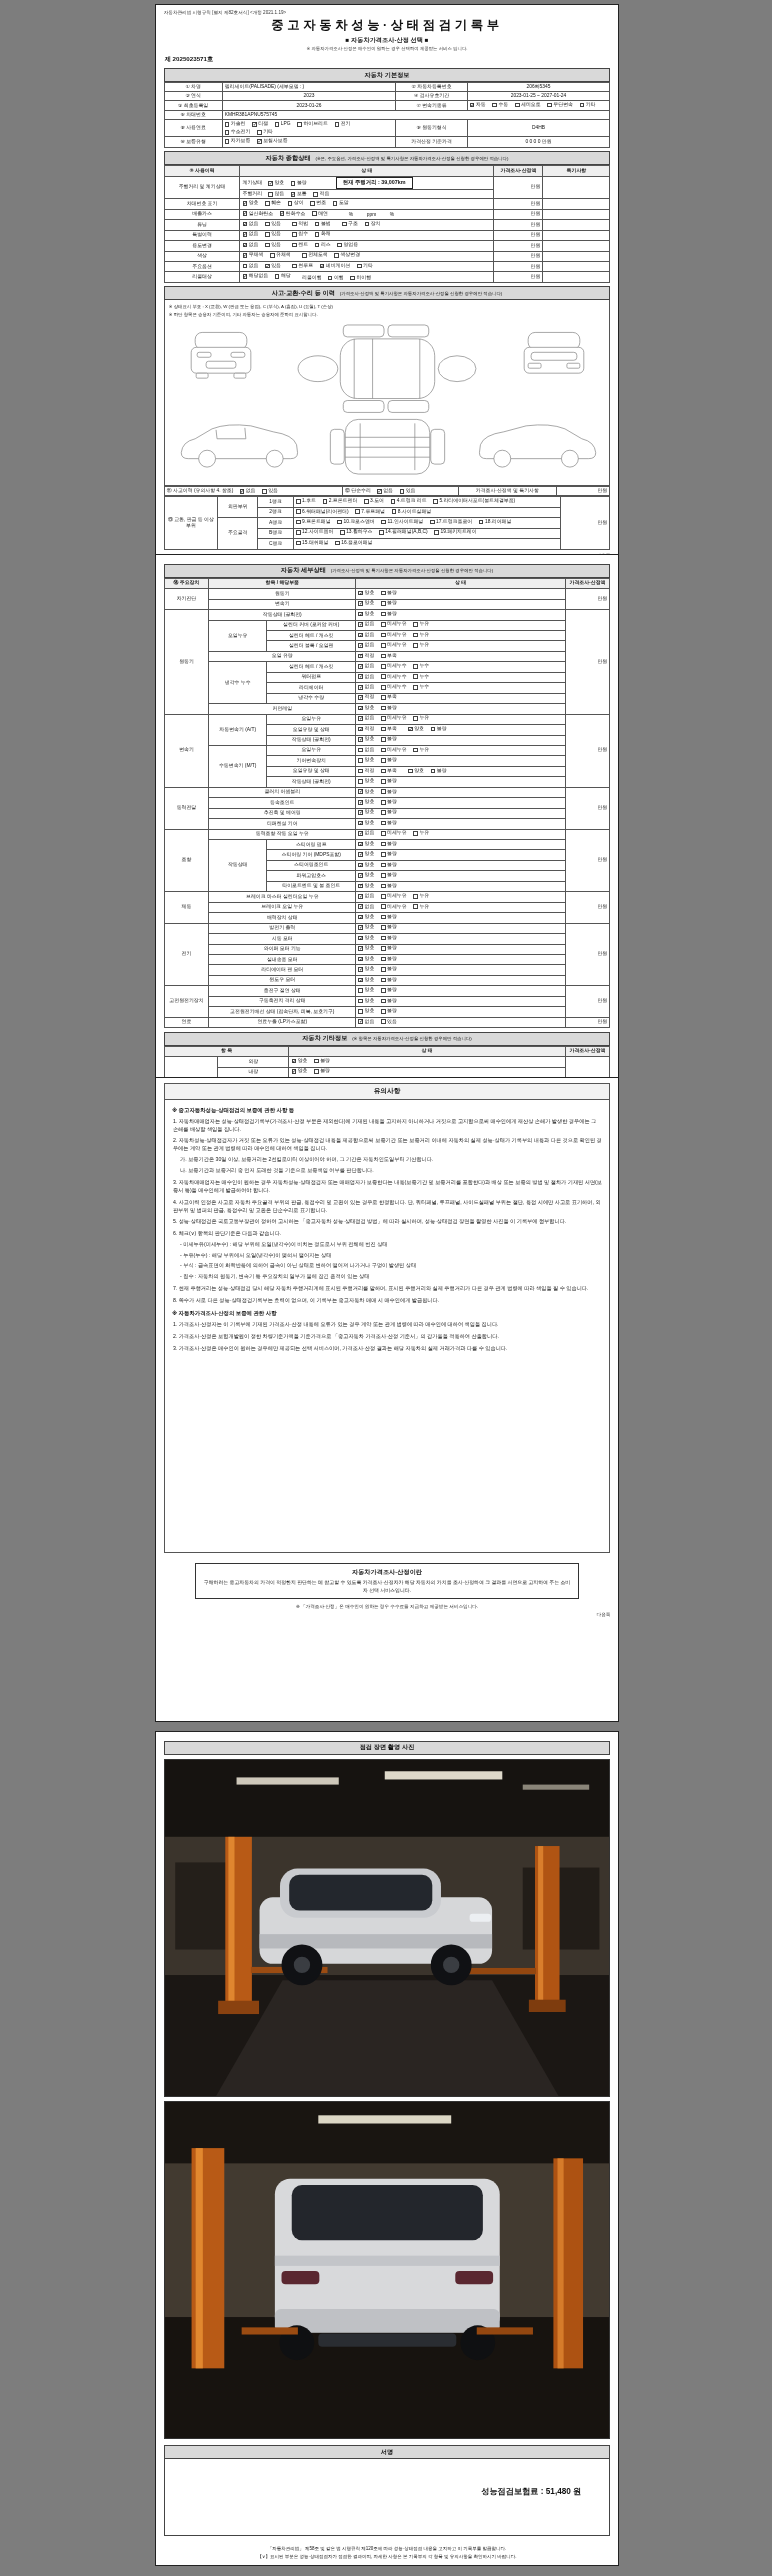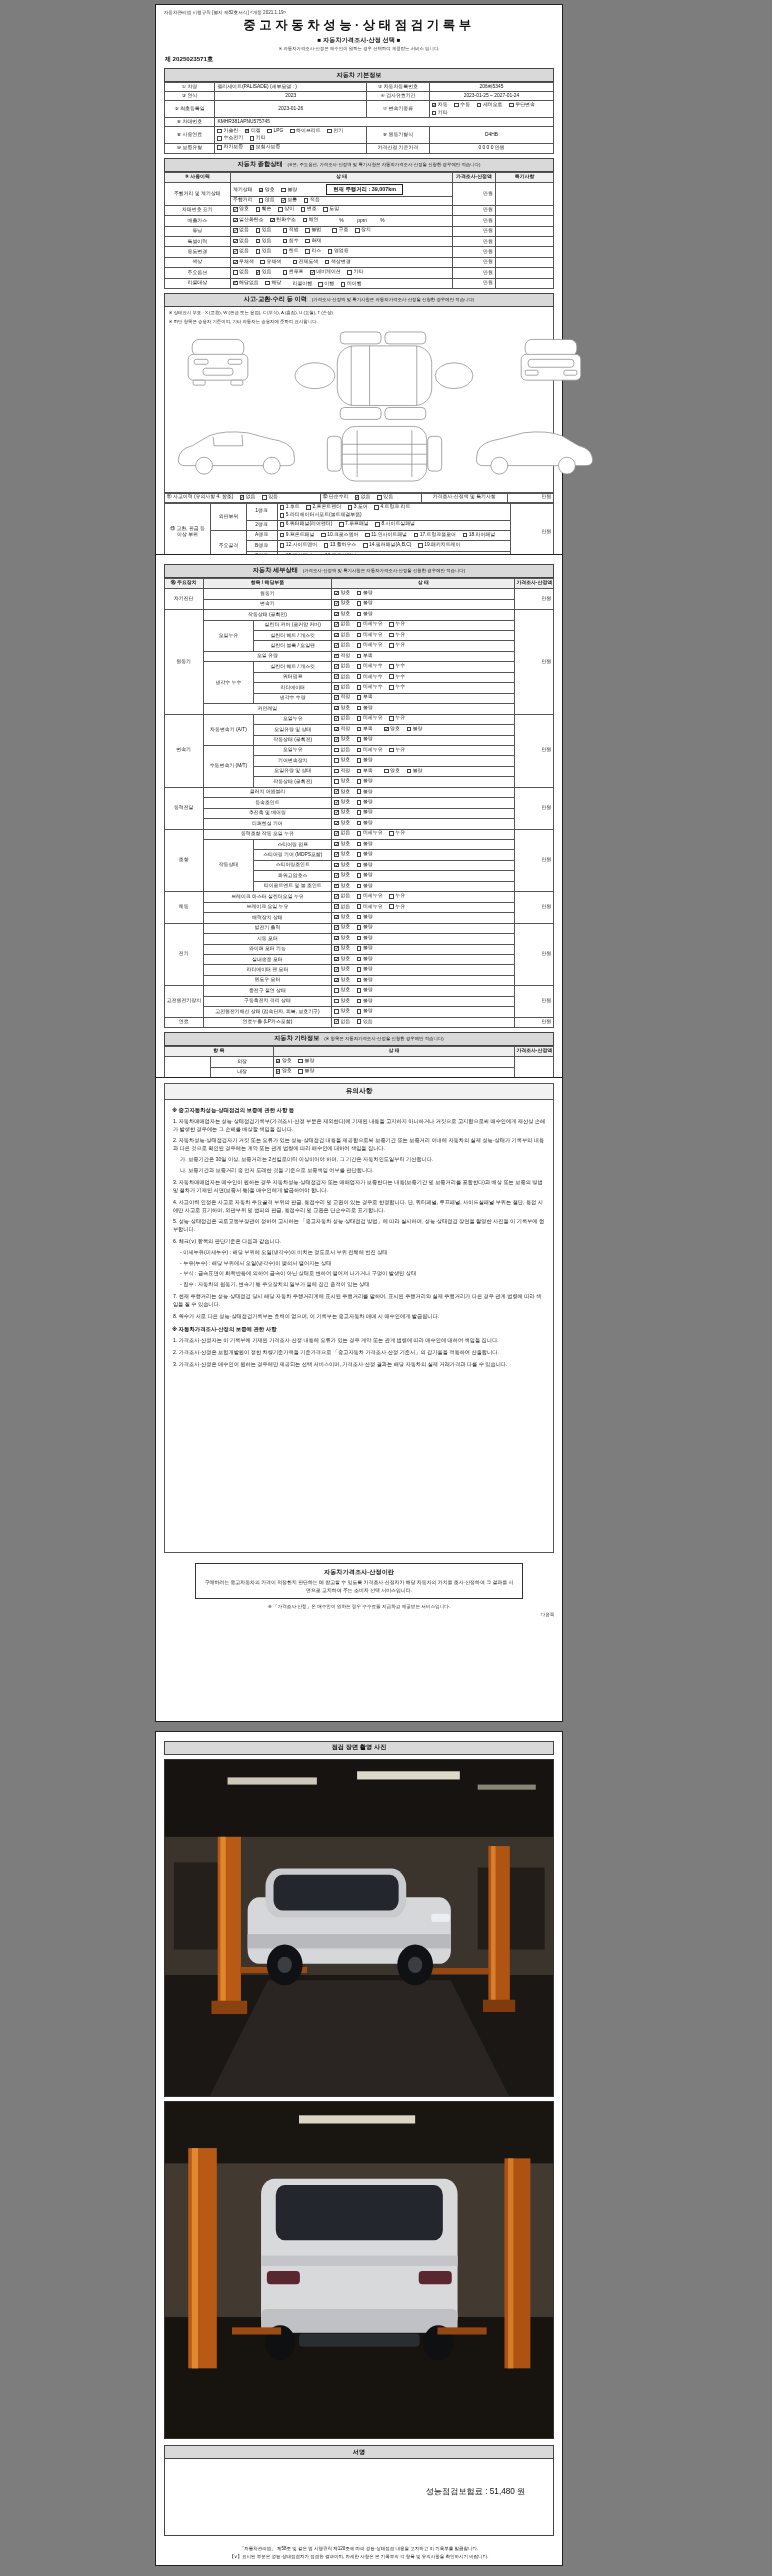--- a/index.html
+++ b/index.html
@@ -1,19 +1,19 @@
 <!DOCTYPE html>
 <html style="font-size:8.2px"><head>
 <meta charset="utf-8">
 <style>
 *{margin:0;padding:0;box-sizing:border-box;}
 html,body{width:773px;height:2576px;}
 body{background:#7d7d7d;font-family:"Liberation Sans","DejaVu Sans",sans-serif;color:#111;}
 .canvas{position:relative;width:773px;height:2576px;overflow:hidden;}
-.page{position:absolute;left:155px;width:408px;background:#fff;border:0.5px solid #222;padding:5.2px 7.7px;}
+.page{position:absolute;left:155px;width:464px;background:#fff;border:0.5px solid #222;padding:5.2px 7.7px;}
 .p1{top:4.1px;min-height:545px;}
 .p2{top:554px;min-height:509px;}
 .p3{top:1077px;min-height:645px;}
 .p4{top:1731px;min-height:835px;}
 .topnote{font-size:4.6px;color:#333;margin-bottom:2.1px;}
 .title{font-size:12.4px;font-weight:bold;text-align:center;letter-spacing:3.6px;}
 .subtitle{text-align:center;font-size:6.2px;font-weight:bold;margin-top:1.5px;}
 .subnote{text-align:center;font-size:4.4px;color:#333;margin-top:1px;}
 .docno{font-size:6.2px;font-weight:bold;margin:4.6px 0 1.5px 1px;}
 .secbar{background:#d9d9d9;border:0.5px solid #444;text-align:center;font-weight:bold;font-size:6.2px;padding:1.5px 0;margin-top:3.6px;}
@@ -43,21 +43,21 @@
 .nb-h{font-weight:bold;font-size:5.4px;margin:6.2px 0 3.1px 0;}
 .nb-h:first-child{margin-top:0;}
 .nb-p{margin:0 0 3.6px 1px;line-height:1.55;}
 .nb-s{margin:0 0 3.1px 8.2px;line-height:1.5;color:#222;}
 .pricebox{border:0.8px solid #333;margin:9.3px 31px 0 31px;padding:4.1px 7.2px;text-align:center;}
 .pb-title{font-weight:bold;font-size:6.2px;margin-bottom:2.6px;}
 .pb-text{font-size:4.9px;line-height:1.5;}
 .finalnote{font-size:4.6px;text-align:center;margin-top:5.2px;color:#222;}
 .photo{display:block;width:100%;height:338px;border:0.5px solid #333;margin-top:4.1px;}
 .signarea{border:0.5px solid #444;border-top:none;min-height:77px;position:relative;}
-.fee{position:absolute;right:28px;top:27px;font-size:8.2px;font-weight:normal;}
+.fee{position:absolute;right:28px;top:27px;font-size:8.2px;font-weight:bold;}
 .footer{margin-top:9.3px;text-align:center;font-size:4.5px;line-height:1.6;color:#111;}
 </style>
 </head>
 <body>
 
 <div class="canvas">
 
   <div class="page p1">
     <div class="topnote">자동차관리법 시행규칙 [별지 제82호서식] &lt;개정 2021.1.19&gt;</div>
     <div class="title">중고자동차성능·상태점검기록부</div>

